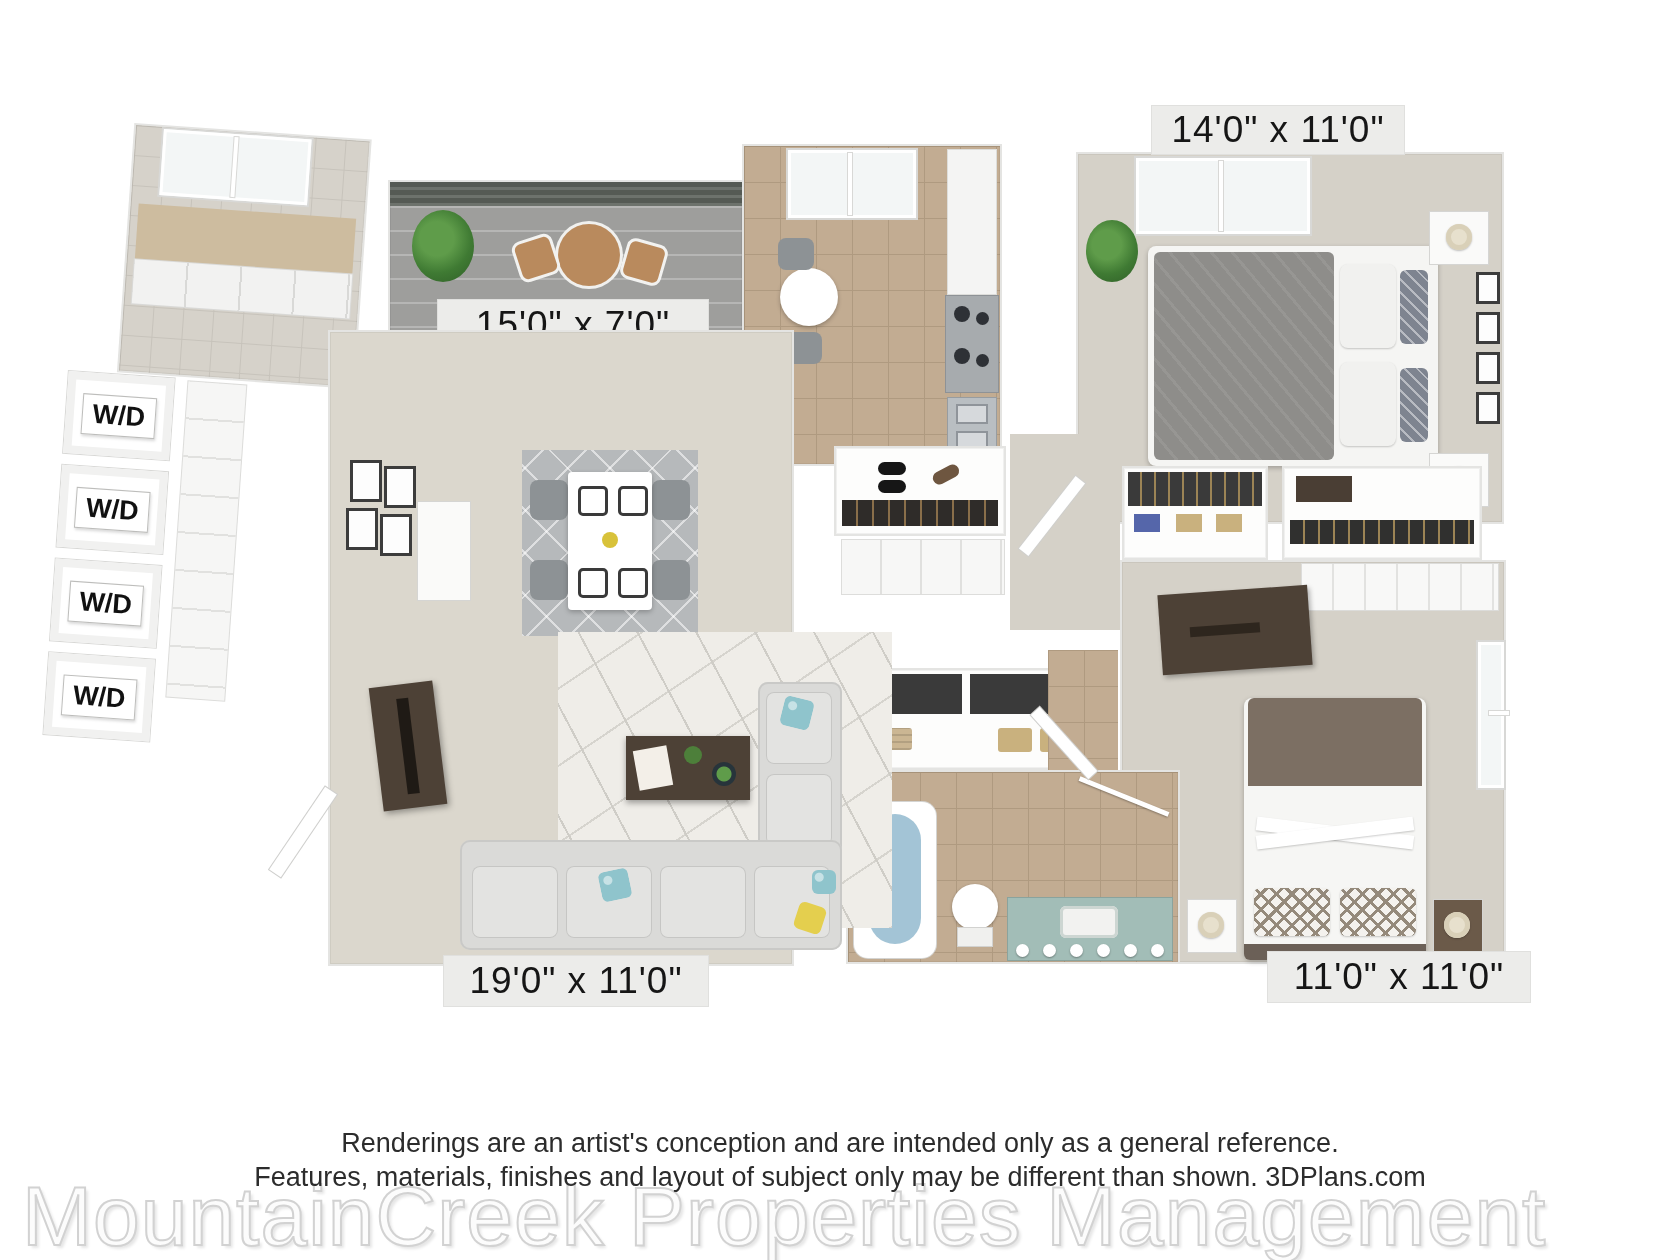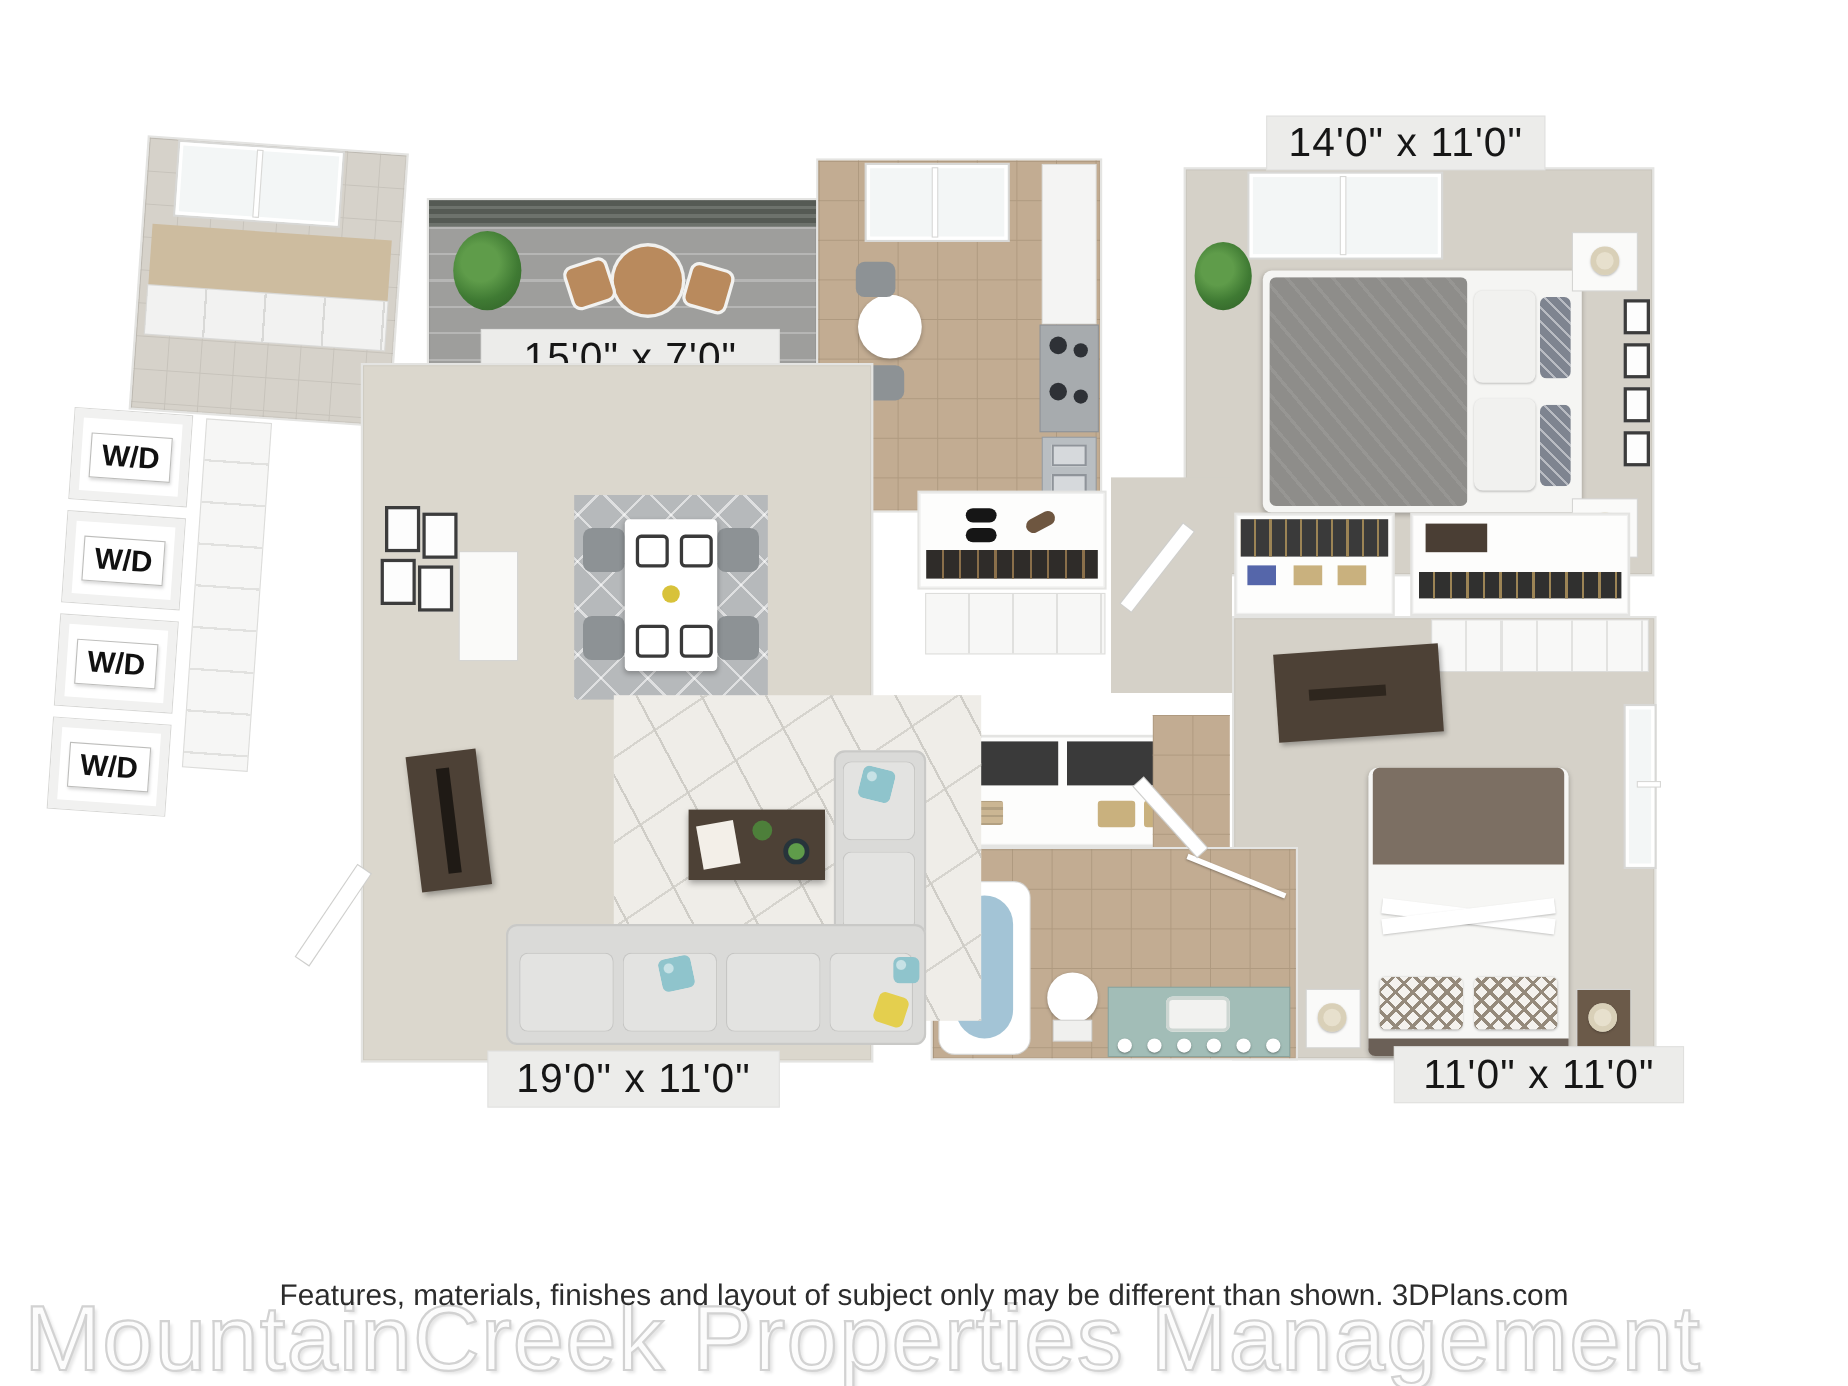--- a/index.html
+++ b/index.html
@@ -287,15 +287,16 @@
       <div class="pillow-teal" style="left:352px;top:30px;width:24px;height:24px;"></div>
     </div>
   </div>
   <div class="tab" style="left:444px;top:956px;width:264px;height:50px;">
     <span>19'0" x 11'0"</span>
   </div>
 
   <div class="door-leaf" style="left:296px;top:782px;width:14px;height:100px;transform:rotate(34deg);"></div>
 
   <div class="watermark" style="left:22px;top:1168px;">MountainCreek Properties Management</div>
+  <div class="disclaimer" style="top:1128px;">Renderings are an artist's conception and are intended only as a general reference.</div>
   <div class="disclaimer" style="top:1162px;">Features, materials, finishes and layout of subject only may be different than shown. 3DPlans.com</div>
 
 </div>
 
 </body></html>

